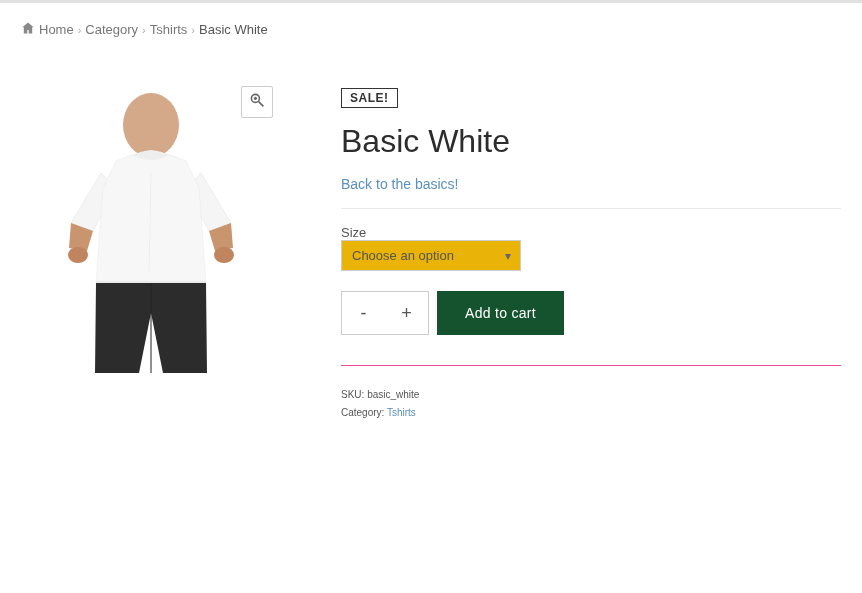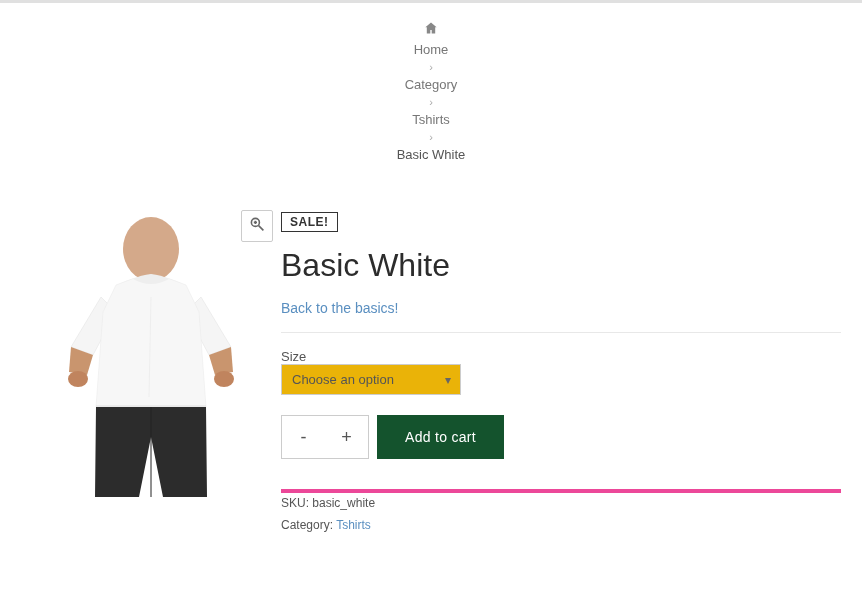--- a/index.html
+++ b/index.html
@@ -22,37 +22,37 @@
     }
 
     
     .breadcrumb {
       display: flex;
       align-items: center;
       gap: 4px;
       padding: 18px 0 10px;
       font-size: 13px;
       color: #888;
-      flex-direction: column;
     }
     .breadcrumb a {
       color: #777;
       text-decoration: none;
     }
     .breadcrumb .separator {
       color: #aaa;
       font-size: 11px;
     }
     .breadcrumb .current {
       color: #555;
     }
 
     
     .product-layout {
       display: flex;
+      gap: 60px;
       padding: 30px 0 40px;
       align-items: flex-start;
     }
 
     
     .product-image-wrap {
       position: relative;
       flex: 0 0 260px;
       width: 260px;
     }
@@ -188,22 +188,23 @@
       padding: 0 28px;
       height: 44px;
       font-size: 14px;
       font-weight: 500;
       cursor: pointer;
       margin-left: 8px;
       letter-spacing: 0.3px;
     }
 
     .product-meta {
-      border-top: 4px solid #ec4899;
-      font-size: 12px;
+      border-top: 1px solid #ec4899;
+      padding-top: 20px;
+      font-size: 10px;
       color: #777;
       line-height: 1.8;
     }
 
     .product-meta span { color: #555; }
 
     .product-meta a {
       color: #5a8fc0;
       text-decoration: none;
     }

